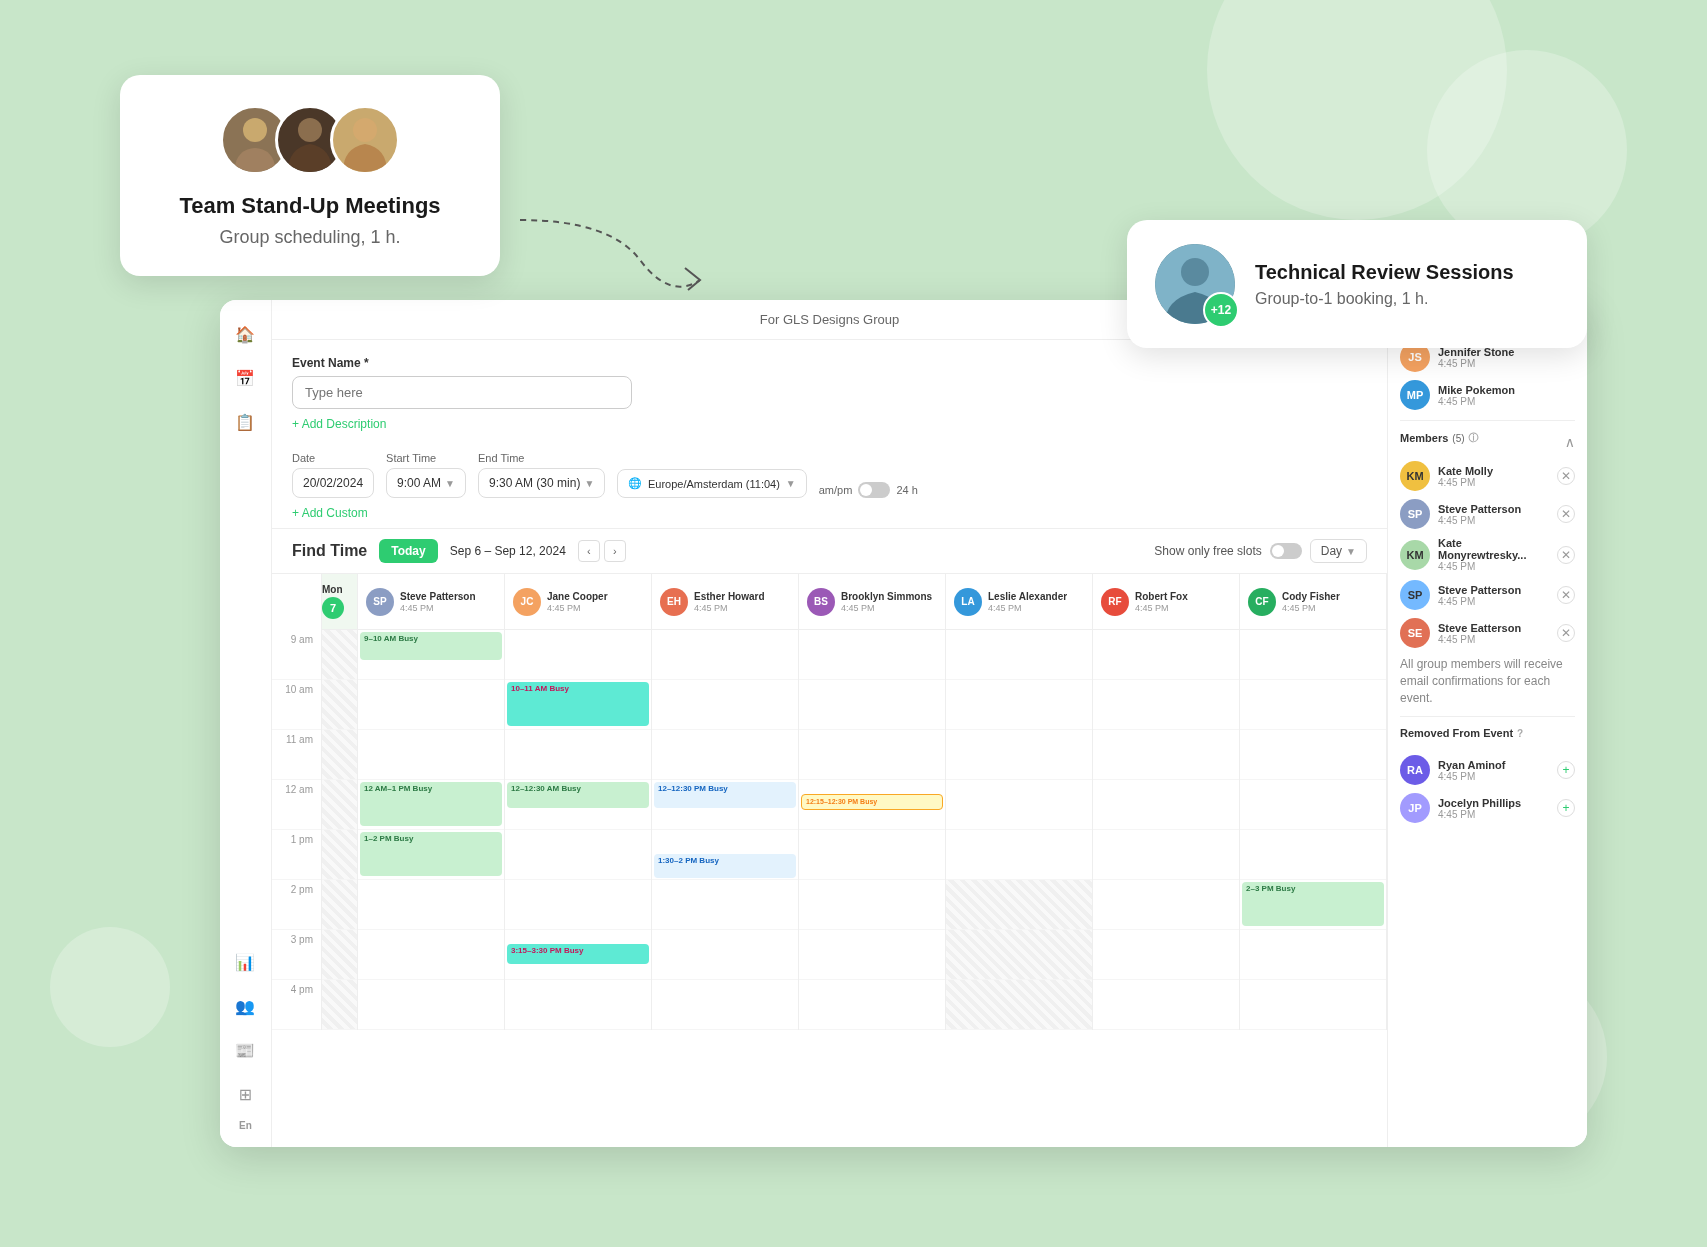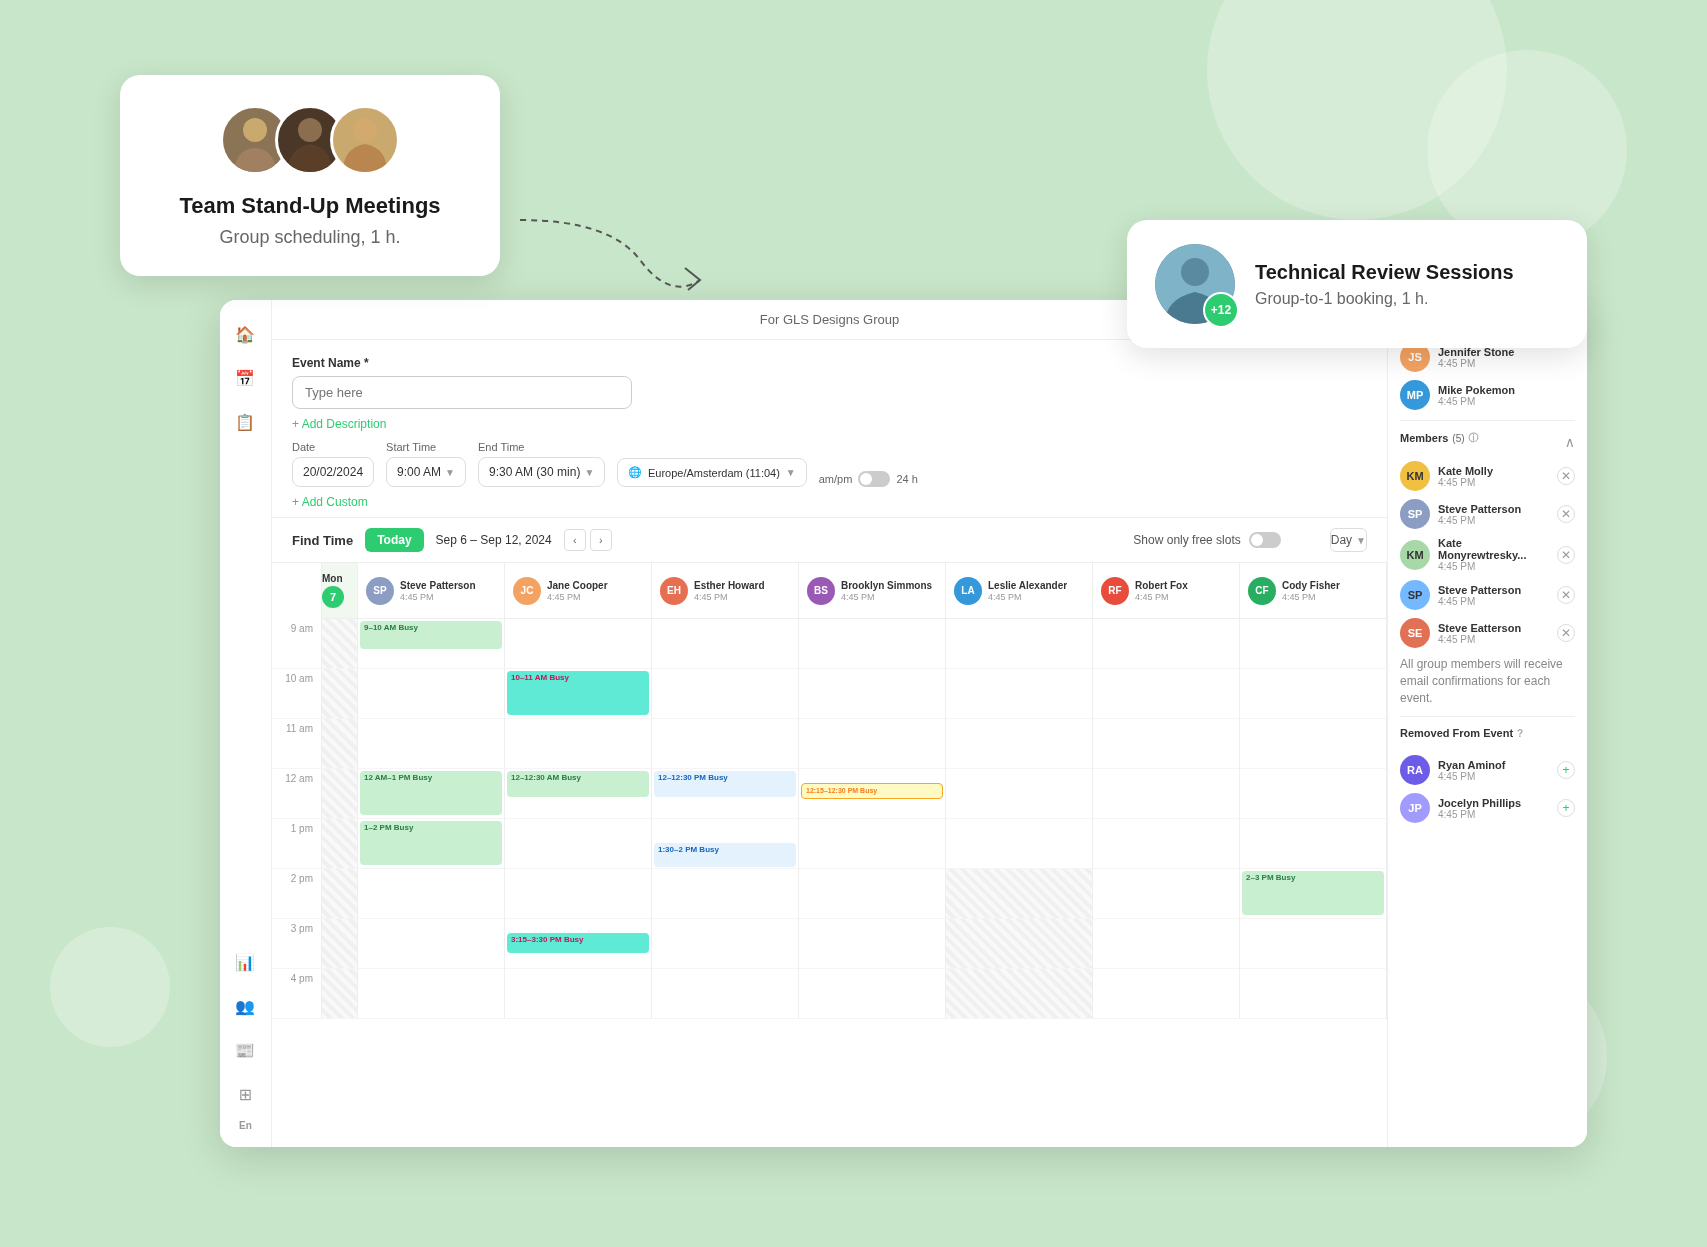--- a/index.html
+++ b/index.html
@@ -232,21 +232,21 @@
       gap: 4px;
     }
     .form-row {
       display: flex;
       align-items: flex-end;
       gap: 12px;
       margin-top: 10px;
       flex-wrap: wrap;
     }
     .form-group { display: flex; flex-direction: column; }
-    .form-group label { font-size: 11px; color: #666; margin-bottom: 4px; }
+    .form-group label { font-size: 11px; color: #666; margin-bottom: 4px; margin-top: 11px; }
     .form-control {
       border: 1.5px solid #ddd;
       border-radius: 8px;
       padding: 7px 10px;
       font-size: 12px;
       color: #333;
       background: white;
       display: flex;
       align-items: center;
       gap: 4px;
@@ -301,21 +301,21 @@
     
     .find-time-bar {
       padding: 10px 20px;
       background: white;
       border-bottom: 1px solid #eee;
       display: flex;
       align-items: center;
       gap: 12px;
     }
     .find-time-label {
-      font-size: 13px;
+      font-size: 16px;
       font-weight: 600;
       color: #333;
     }
     .today-btn {
       background: #2ecc71;
       color: white;
       border: none;
       border-radius: 6px;
       padding: 5px 12px;
       font-size: 12px;
@@ -349,24 +349,23 @@
       gap: 8px;
       font-size: 12px;
       color: #555;
     }
     .day-select {
       display: flex;
       align-items: center;
       gap: 4px;
       border: 1px solid #ddd;
       border-radius: 6px;
-      padding: 4px 0;
-      font-size: 12px;
-      cursor: pointer;
-      margin-left: 41px;
+      padding: 4px 10px;
+      font-size: 12px;
+      cursor: pointer;
     }
 
     
     .calendar-wrapper {
       flex: 1;
       overflow: auto;
       background: white;
     }
     .calendar-grid {
       display: flex;

